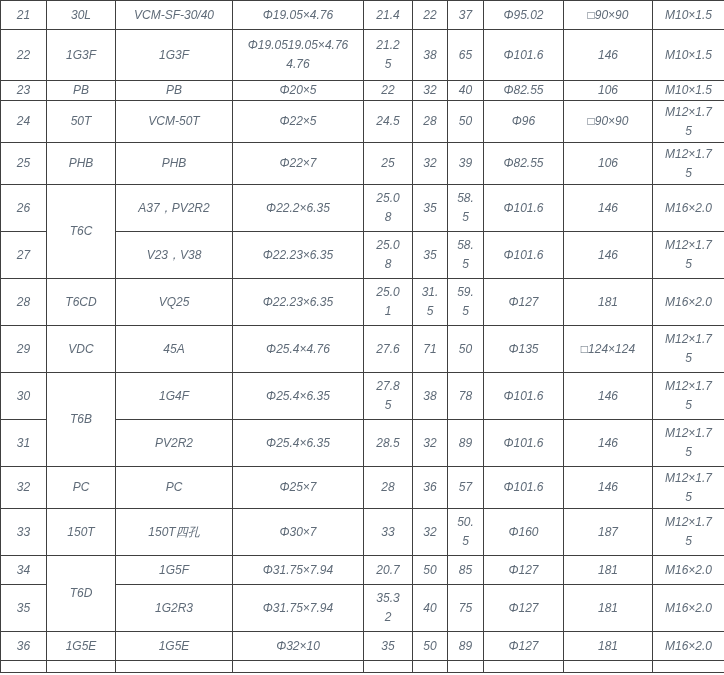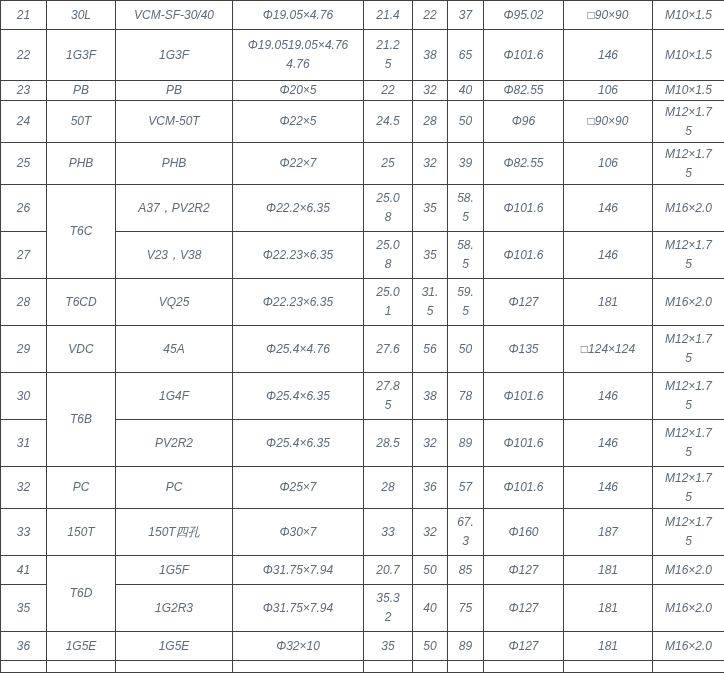--- a/index.html
+++ b/index.html
@@ -155,21 +155,21 @@
           <td class="c7">Φ127</td>
           <td class="c8">181</td>
           <td class="c9">M16×2.0</td>
         </tr>
         <tr style="height: 47px;">
           <td class="c0">29</td>
           <td class="c1">VDC</td>
           <td class="c2">45A</td>
           <td class="c3">Φ25.4×4.76</td>
           <td class="c4">27.6</td>
-          <td class="c5">56</td>
+          <td class="c5">71</td>
           <td class="c6">50</td>
           <td class="c7">Φ135</td>
           <td class="c8">□124×124</td>
           <td class="c9">M12×1.75</td>
         </tr>
         <tr style="height: 47px; padding-left: 32px;">
           <td class="c0">30</td>
           <td class="c1" rowspan="2">T6B</td>
           <td class="c2">1G4F</td>
           <td class="c3">Φ25.4×6.35</td>
@@ -203,27 +203,27 @@
           <td class="c8">146</td>
           <td class="c9">M12×1.75</td>
         </tr>
         <tr style="height: 47px;">
           <td class="c0">33</td>
           <td class="c1">150T</td>
           <td class="c2">150T四孔</td>
           <td class="c3">Φ30×7</td>
           <td class="c4">33</td>
           <td class="c5">32</td>
-          <td class="c6">67.3</td>
+          <td class="c6">50.5</td>
           <td class="c7">Φ160</td>
           <td class="c8">187</td>
           <td class="c9">M12×1.75</td>
         </tr>
         <tr style="height: 29px;">
-          <td class="c0">41</td>
+          <td class="c0">34</td>
           <td class="c1" rowspan="2">T6D</td>
           <td class="c2">1G5F</td>
           <td class="c3">Φ31.75×7.94</td>
           <td class="c4">20.7</td>
           <td class="c5">50</td>
           <td class="c6">85</td>
           <td class="c7">Φ127</td>
           <td class="c8">181</td>
           <td class="c9">M16×2.0</td>
         </tr>

